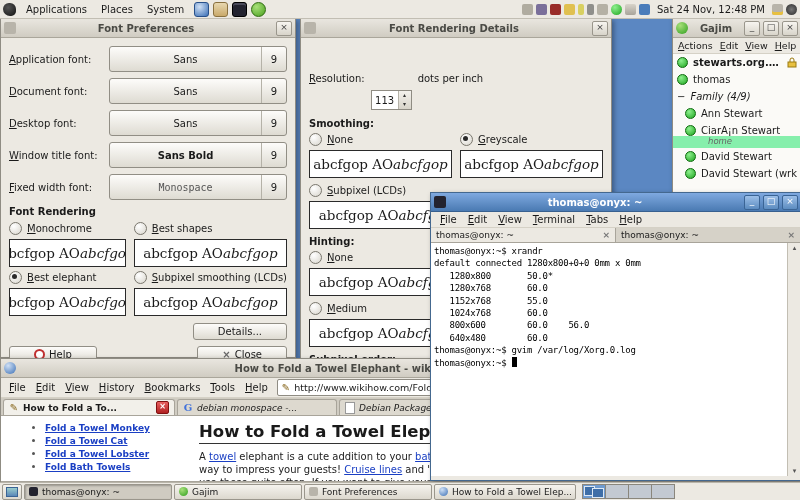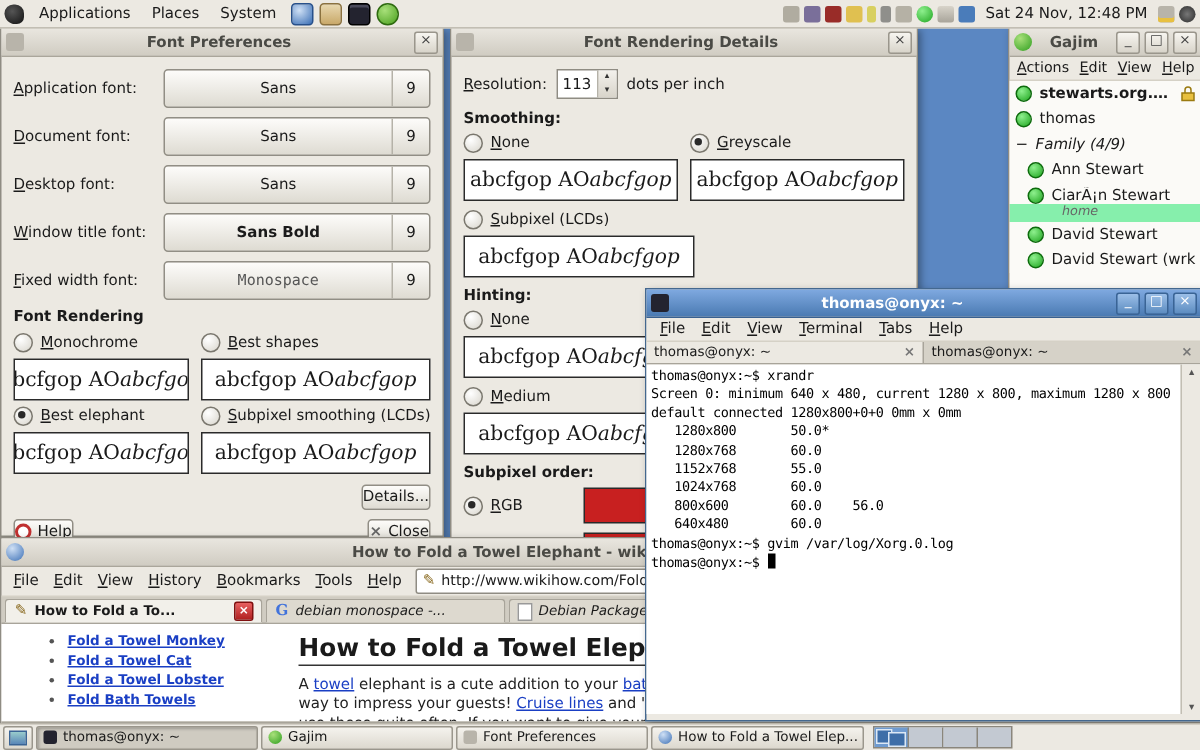--- a/index.html
+++ b/index.html
@@ -29,21 +29,21 @@
   .tb.focus{background:linear-gradient(#7fa9e0,#4a7ab2);color:#fff;border-bottom:1px solid #38608f;}
   .wbtn{width:14px;height:13px;border:1px solid #9a968c;border-radius:2px;background:linear-gradient(#f7f5f0,#d8d4ca);
       font-size:9px;line-height:11px;text-align:center;color:#444;}
   .tb.focus .wbtn{background:linear-gradient(#9cbfe8,#5c8cc0);border-color:#2f5websafe;border-color:#3a6495;color:#fff;}
   .wicon{width:12px;height:12px;border-radius:2px;}
   .menurow{display:flex;align-items:center;gap:1px;padding:1px 4px;background:#ece9e2;border-bottom:1px solid #d5d1c6;}
   .mitem{display:inline-block;padding:1px 5px;}
 
   
   .gbtn{display:inline-flex;align-items:center;justify-content:center;gap:4px;
-      background:linear-gradient(#fdfcfa,#dedbd2);border:1px solid #918e85;border-radius:3px;padding:2px 0;}
+      background:linear-gradient(#fdfcfa,#dedbd2);border:1px solid #918e85;border-radius:3px;padding:2px 24px;}
   .radio{width:11px;height:11px;border-radius:50%;border:1px solid #7a776e;background:radial-gradient(circle at 35% 30%,#fff,#d8d5cc);flex:none;}
   .radio.sel{position:relative;}
   .radio.sel::after{content:"";position:absolute;width:5px;height:5px;left:2px;top:2px;border-radius:50%;background:#2a2a2a;}
   .radio.sel{position:relative;display:inline-block;}
   .ropt{display:flex;align-items:center;gap:5px;}
   .prev{height:26px;background:#fff;border:1px solid #2a2a2a;display:flex;align-items:center;justify-content:center;
       font-family:"DejaVu Serif",serif;font-size:13.5px;white-space:nowrap;overflow:hidden;}
   .prev .pi{font-style:italic;}
   .seclab{font-weight:bold;}
 
@@ -61,21 +61,21 @@
   #fp-grid{display:grid;grid-template-columns:1fr 1fr;column-gap:8px;row-gap:4px;margin-top:3px;}
   #fp-details-row{text-align:right;margin:7px 0 6px;}
   #fp-bottom{display:flex;justify-content:space-between;margin-top:4px;}
   .hicon{width:11px;height:11px;border-radius:50%;background:#fff;border:2px solid #c03030;box-sizing:border-box;}
   .xicon{color:#666;font-weight:bold;}
 
   
   #win-fd{left:300px;top:18px;width:310px;height:340px;z-index:11;}
   #fd-body{padding:8px;}
   .fd-row{display:flex;align-items:center;gap:6px;margin-bottom:8px;}
-  #spin{display:inline-flex;border:1px solid #8f8c83;background:#fff;height:18px;}
+  #spin{display:inline-flex;border:1px solid #8f8c83;background:#fff;height:18px;margin-top:44px;}
   #spin .sval{width:26px;display:flex;align-items:center;justify-content:center;}
   #spin .sarr{width:12px;display:flex;flex-direction:column;border-left:1px solid #b5b2a8;background:linear-gradient(#f3f1ec,#d8d4ca);}
   #spin .sarr span{flex:1;font-size:6px;line-height:7px;text-align:center;color:#333;}
   #fd-grid{display:grid;grid-template-columns:1fr 1fr;column-gap:8px;row-gap:4px;margin:3px 0 6px;}
   .halfprev{width:152px;}
   .stripe-rgb{width:135px;height:22px;border:1px solid #2a2a2a;
      background:linear-gradient(90deg,#c82020 0 45px,#20a020 45px 90px,#2020c8 90px 135px);}
   .stripe-vrgb{width:135px;height:22px;border:1px solid #2a2a2a;
      background:linear-gradient(180deg,#c82020 0 33%,#20a020 33% 66%,#2020c8 66% 100%);}
   .fd-radio-row{display:flex;align-items:center;gap:8px;margin-bottom:6px;}
@@ -492,21 +492,20 @@
         <span class="tx">×</span>
       </span>
       <span class="ttab">
         <span class="tlab">thomas@onyx: ~</span>
         <span class="tx">×</span>
       </span>
     </div>
     <div id="term-wrap">
       <div id="term-content">
         <div class="tl">thomas@onyx:~$ xrandr</div>
-        <div class="tl">Screen 0: minimum 640 x 480, current 1280 x 800, maximum 1280 x 800</div>
         <div class="tl">default connected 1280x800+0+0 0mm x 0mm</div>
         <div class="tl">   1280x800       50.0*</div>
         <div class="tl">   1280x768       60.0</div>
         <div class="tl">   1152x768       55.0</div>
         <div class="tl">   1024x768       60.0</div>
         <div class="tl">   800x600        60.0    56.0</div>
         <div class="tl">   640x480        60.0</div>
         <div class="tl">thomas@onyx:~$ gvim /var/log/Xorg.0.log</div>
         <div class="tl"><span>thomas@onyx:~$ </span><span class="cursor"></span></div>
       </div>

